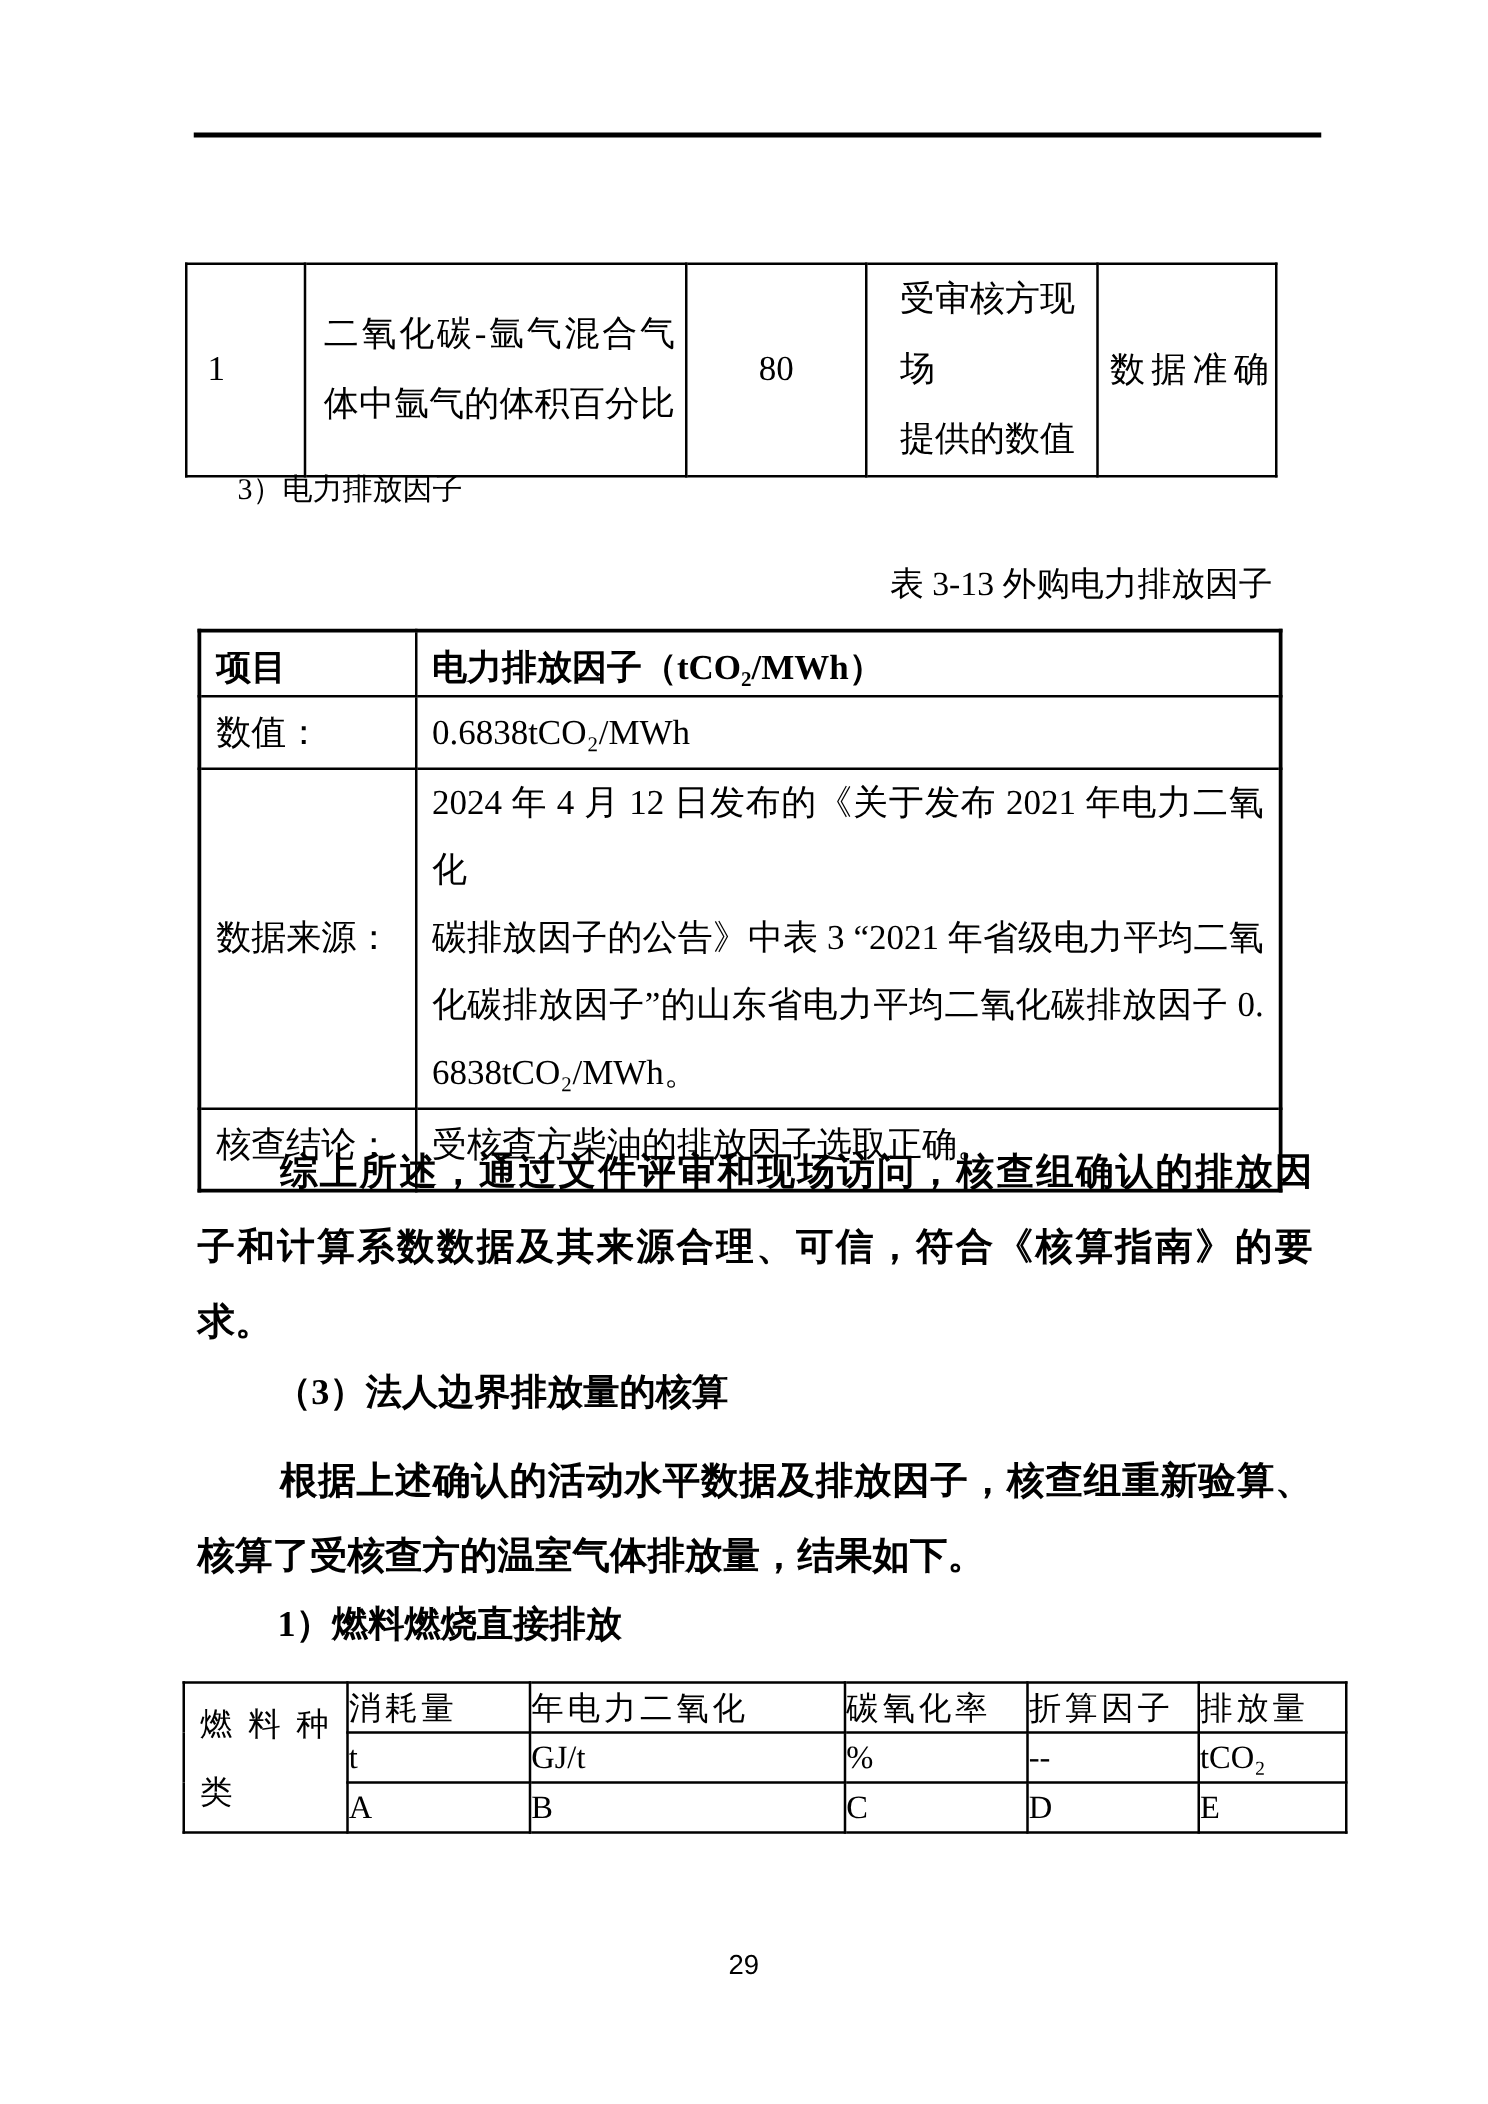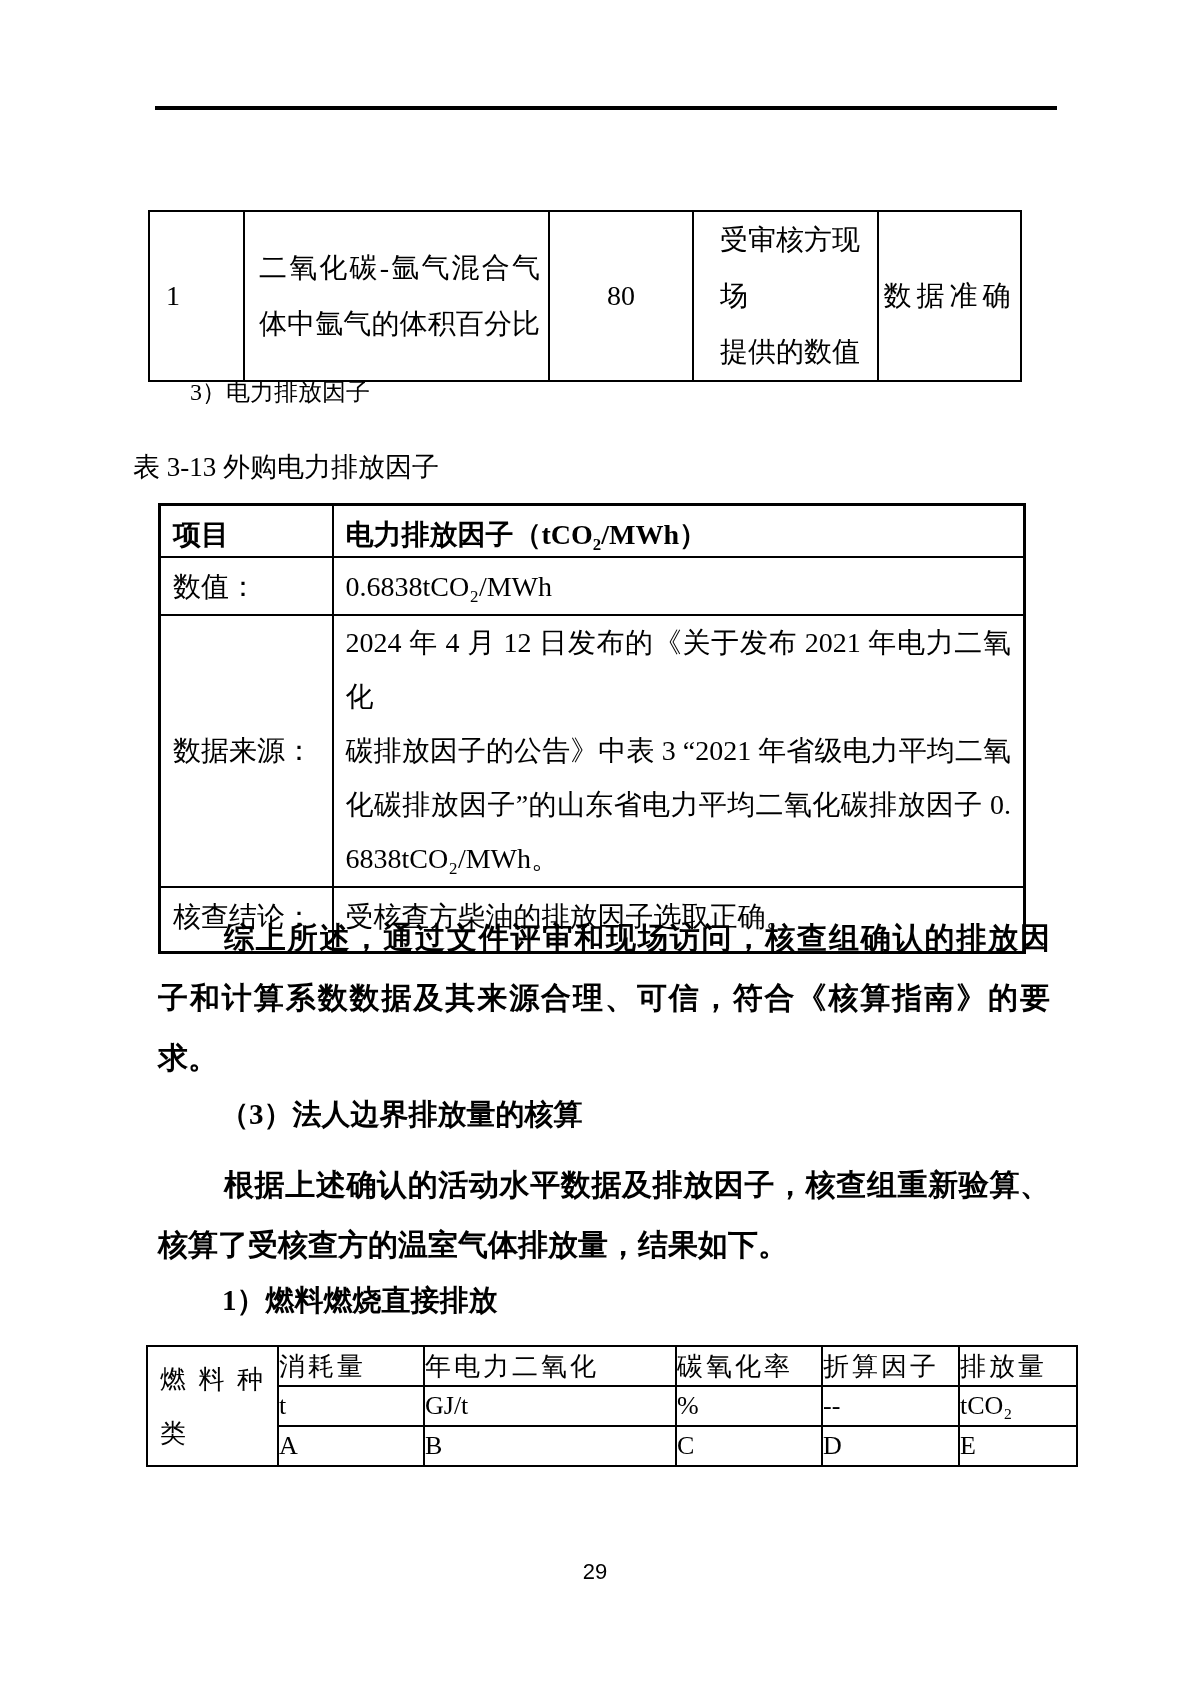--- a/index.html
+++ b/index.html
@@ -31,25 +31,25 @@
   .t1 .c-no { padding-left: 16px; }
   .t1 .c-item {
     padding: 0 8px 0 14px;
     white-space: pre-line;
     line-height: 56px;
     text-align: justify;
     text-align-last: justify;
   }
   .t1 .c-val { text-align: center; }
   .t1 .c-src { padding-left: 26px; white-space: pre-line; line-height: 56px; }
-  .t1 .c-con { text-align: center; letter-spacing: 5px; }
+  .t1 .c-con { text-align: right; letter-spacing: 5px; }
 
   
   .h3x { position: absolute; left: 190px; top: 372px; font-size: 24px; line-height: 40px; }
-  .cap { position: absolute; left: 133px; top: 450px; width: 885px; text-align: left; font-size: 27px; line-height: 34px; }
+  .cap { position: absolute; left: 133px; top: 450px; width: 885px; text-align: right; font-size: 27px; line-height: 34px; }
 
   
   .t2 {
     position: absolute; left: 158px; top: 503px;
     width: 865px;
     border: 3px solid #000;
     font-size: 28px;
   }
   .t2 td { vertical-align: top; padding: 8px 12px 0 12px; line-height: 42px; }
   .t2 .hdr { font-weight: bold; }

